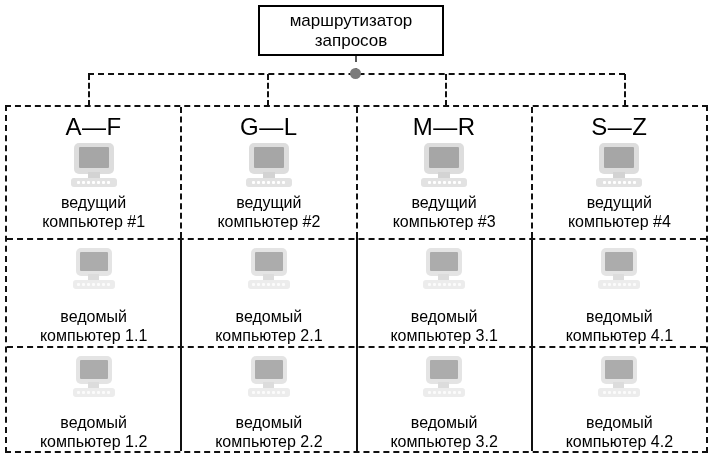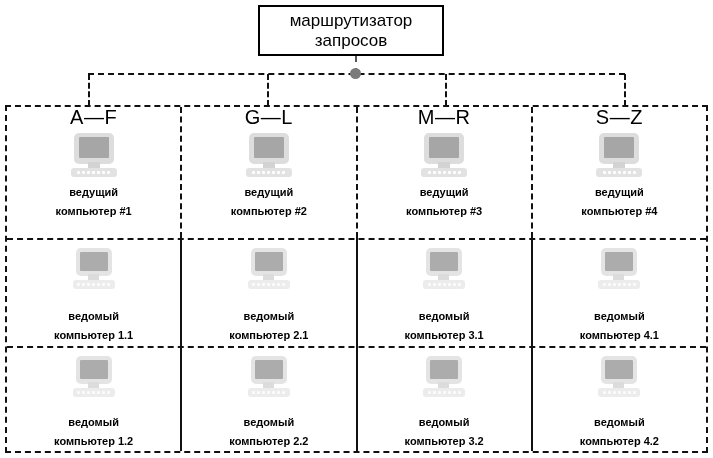--- a/index.html
+++ b/index.html
@@ -116,22 +116,23 @@
     flex-direction: column;
     align-items: center;
     position: relative;
   }
   
   .grid-row.r1 .cell + .cell { border-left: 2px dashed #111111; }
   .grid-row.r2 .cell + .cell { border-left: 2px solid #111111; }
   .grid-row.r3 .cell + .cell { border-left: 2px solid #111111; }
 
   .range-label {
-    font-size: 20px;
+    font-size: 24px;
     line-height: 20px;
+    margin-top: 10px;
     letter-spacing: 0.5px;
     text-align: right;
   }
 
   
   .monitor {
     position: relative;
     width: 46px;
     height: 44px;
     margin-top: 6px;
@@ -184,26 +185,25 @@
   }
   
   .monitor.light { width: 42px; height: 41px; margin-top: 10px; }
   .monitor.light .bezel   { left: 3px; top: 0px; width: 36px; height: 28px; background: #e4e4e4; }
   .monitor.light .screen  { left: 7px; top: 4px; width: 28px; height: 19px; background: #acacac; }
   .monitor.light .neck    { left: 15px; top: 26px; width: 11px; height: 6px; background: #dcdcdc; }
   .monitor.light .keyboard{ left: 0px; top: 32px; width: 42px; height: 9px; background: #ececec; }
   .monitor.light .key     { background: #fbfbfb; }
 
   .node-caption {
-    font-size: 11px;
+    font-size: 16px;
     line-height: 19px;
     text-align: center;
     white-space: pre-line;
     margin-top: 6px;
-    font-weight: bold;
   }
   .grid-row.r2 .node-caption,
   .grid-row.r3 .node-caption { margin-top: 18px; }
 </style>
 </head>
 <body>
 
 <div id="canvas">
 
   <div class="router-box">

